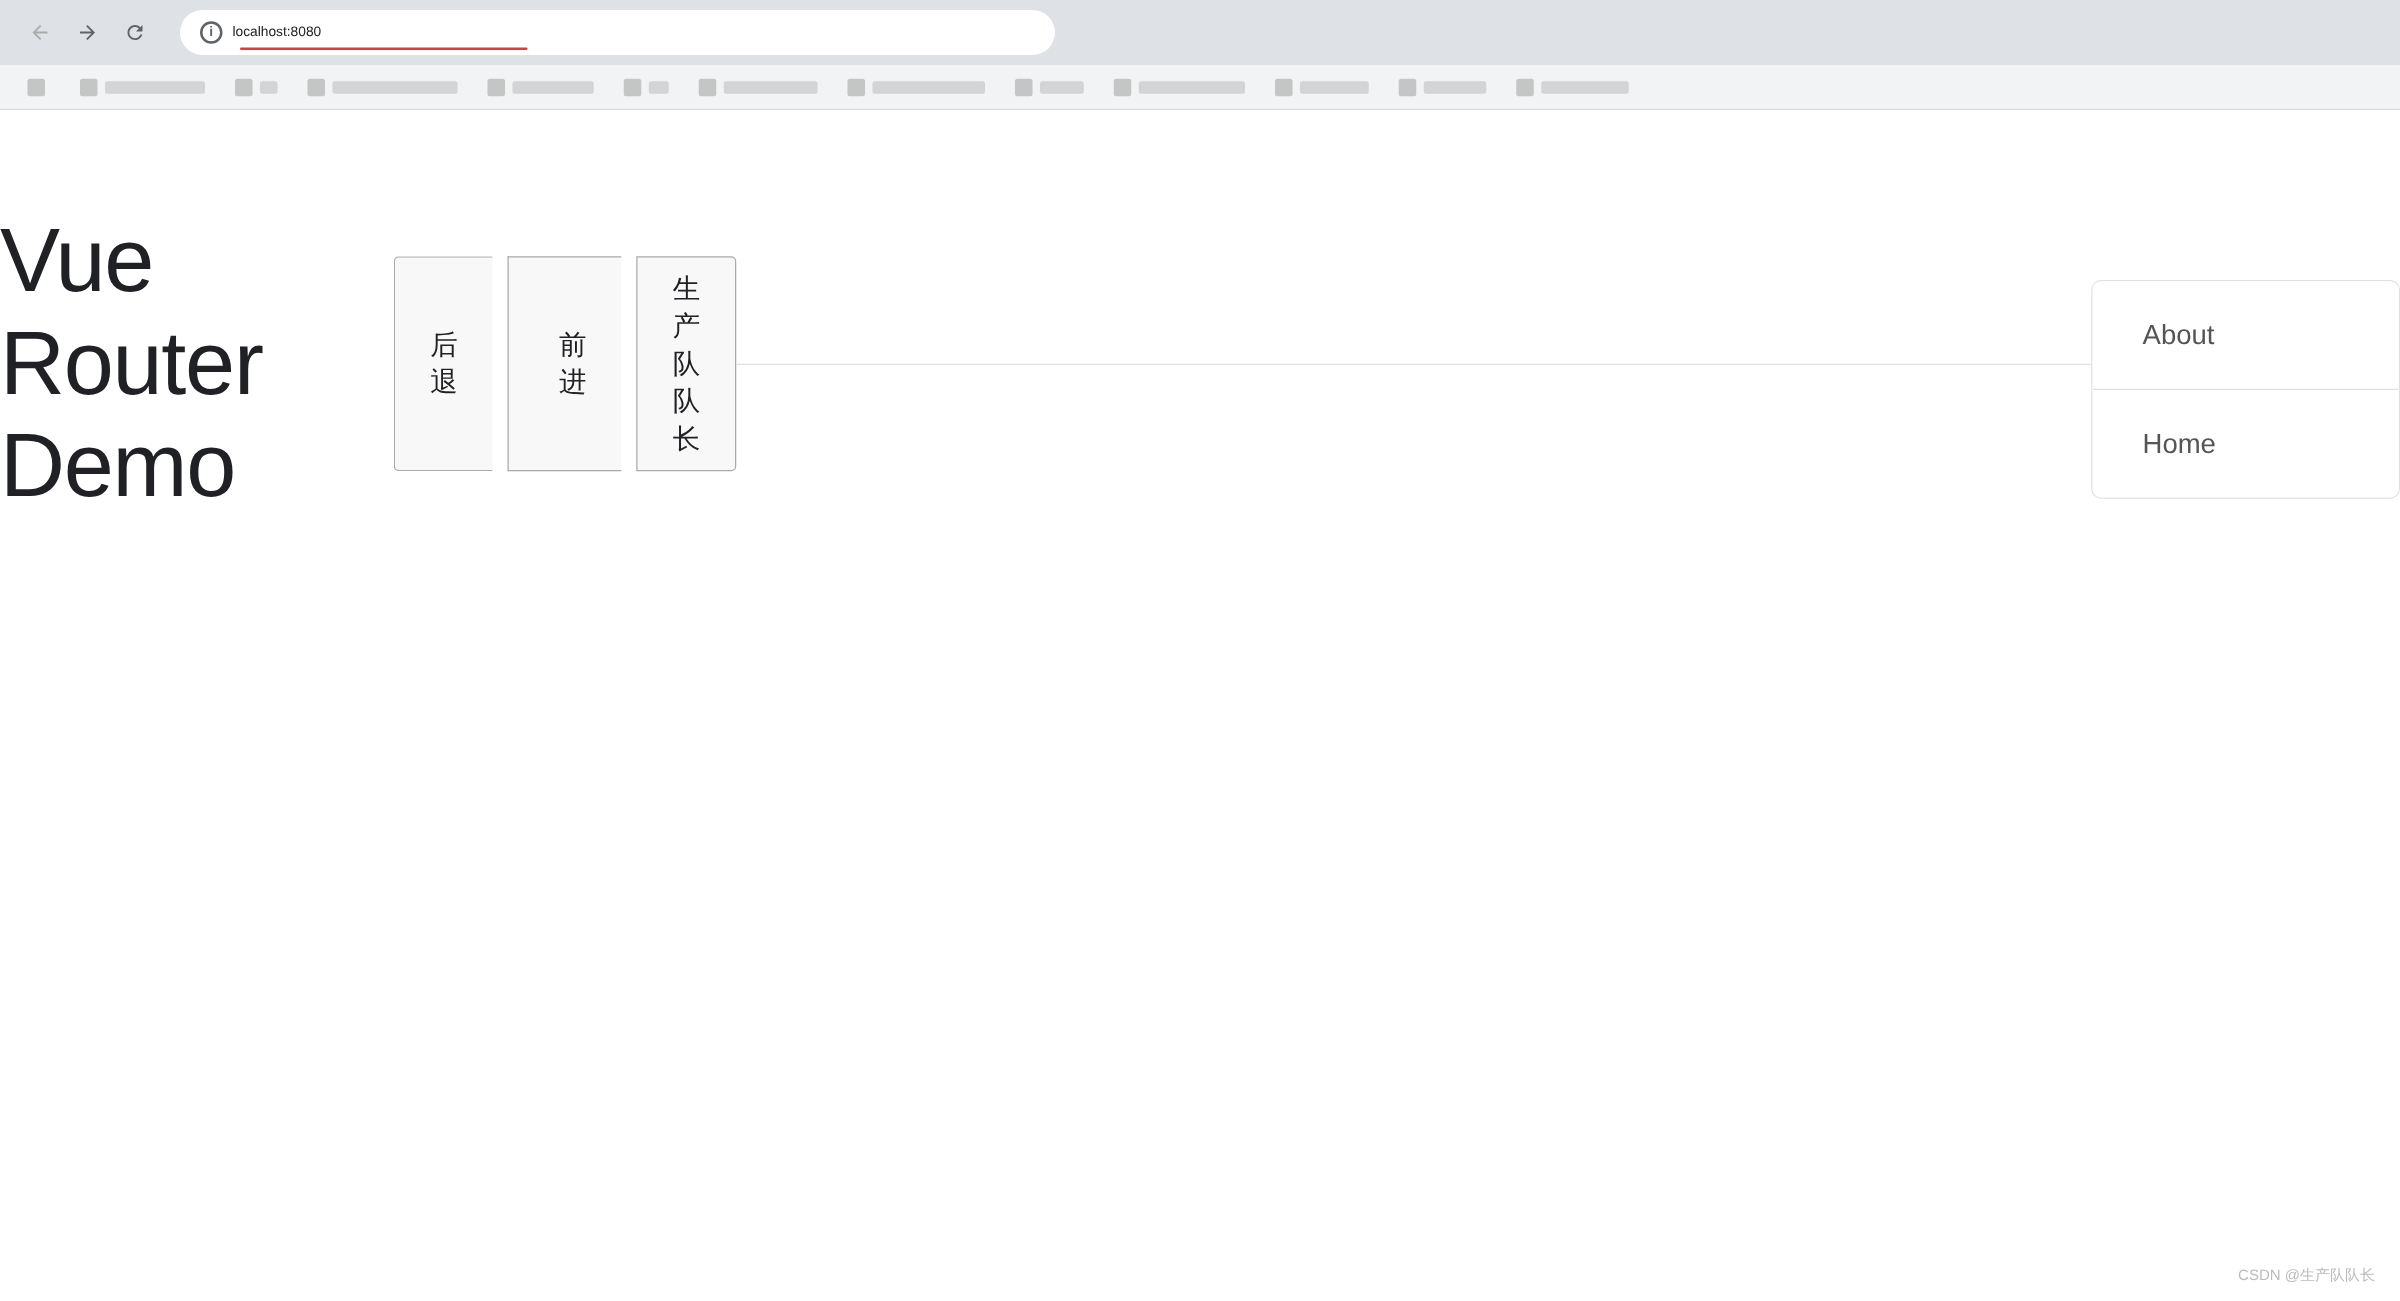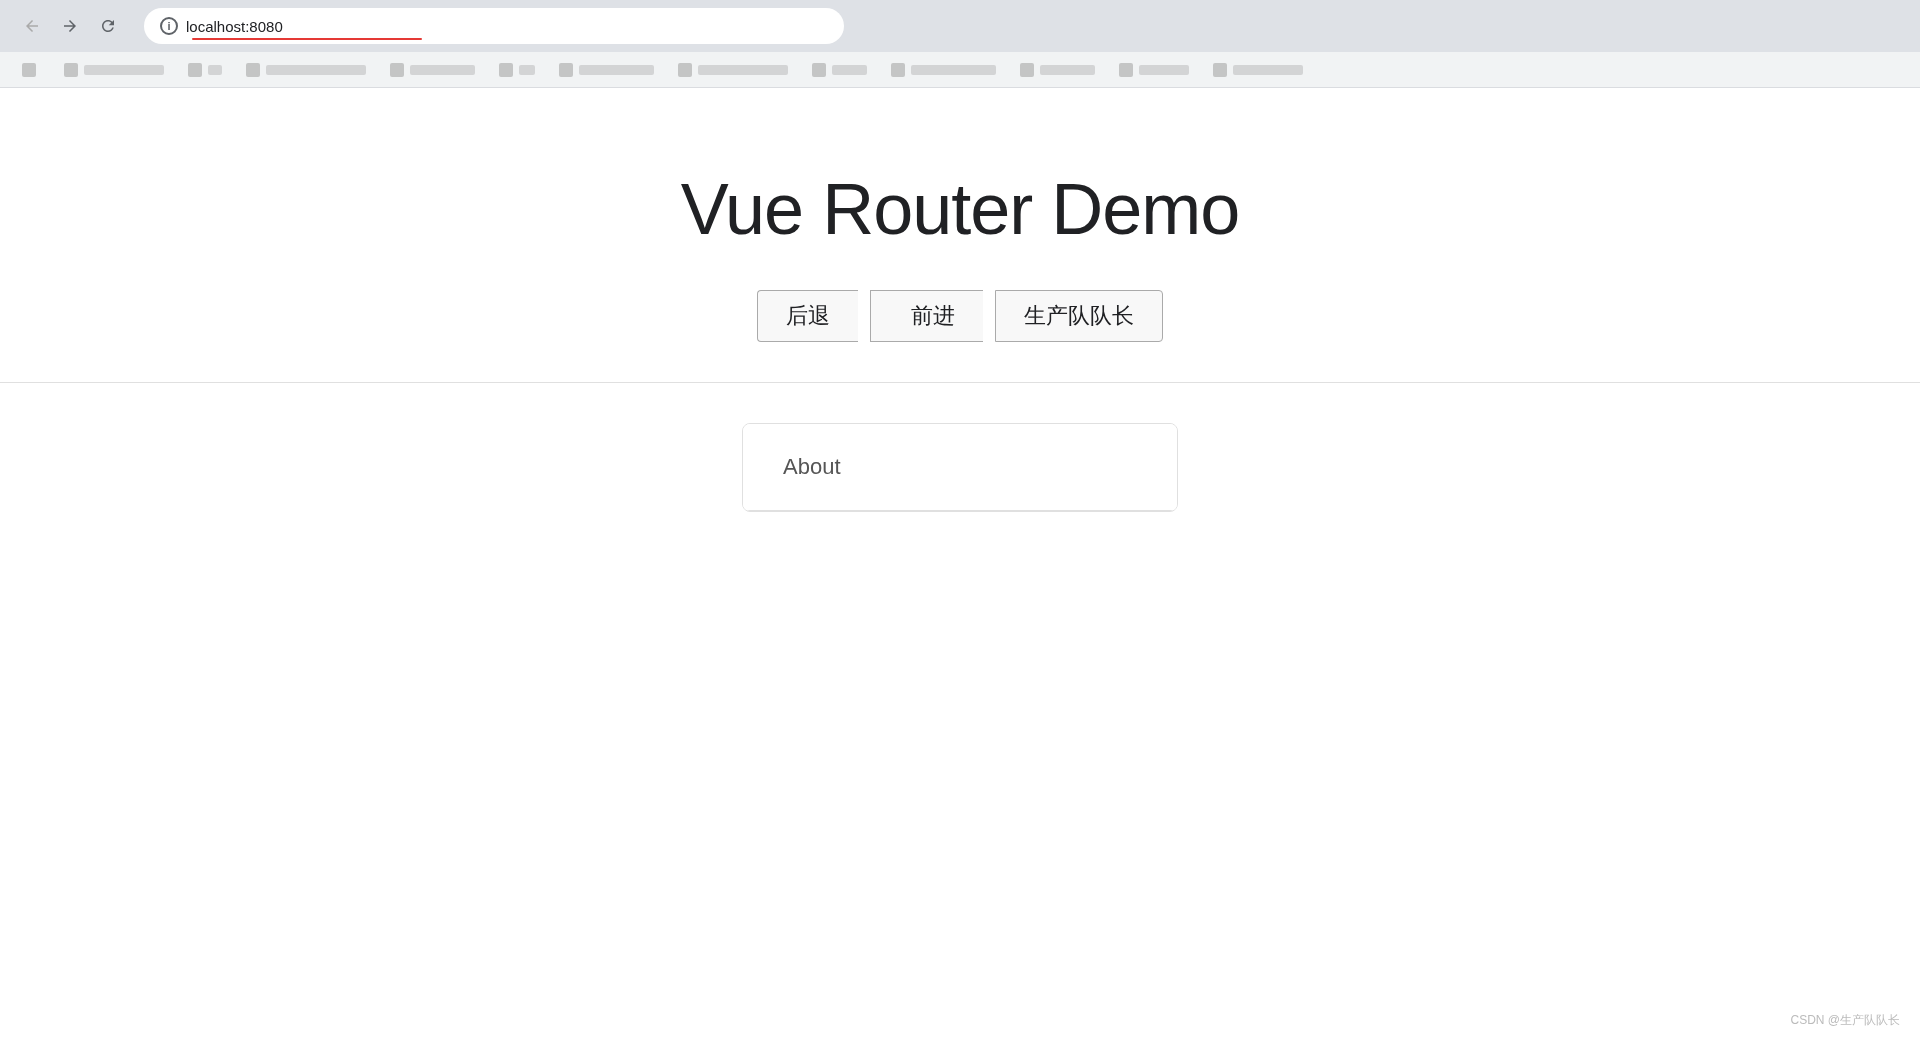--- a/index.html
+++ b/index.html
@@ -84,21 +84,21 @@
       display: flex;
       align-items: center;
       justify-content: center;
       font-size: 11px;
       font-weight: bold;
       color: #5f6368;
       flex-shrink: 0;
     }
 
     .address-text {
-      font-size: 15px;
+      font-size: 11px;
       color: #202124;
       font-family: Arial, sans-serif;
     }
 
     .red-underline {
       position: absolute;
       bottom: 4px;
       left: 48px;
       width: 230px;
       height: 2px;
@@ -114,21 +114,21 @@
       display: flex;
       align-items: center;
       padding: 0 12px;
       gap: 4px;
       overflow: hidden;
     }
 
     
     .main-content {
       display: flex;
-      flex-direction: column;
+      flex-direction: row;
       align-items: center;
       padding-top: 80px;
     }
 
     .page-title {
       font-size: 72px;
       font-weight: 400;
       color: #202124;
       margin-bottom: 40px;
       letter-spacing: -1px;
@@ -324,19 +324,22 @@
     <button class="action-btn">前进</button>
     <button class="action-btn">生产队队长</button>
   </div>
 
   <div class="divider"></div>
 
   <div class="router-box">
     <div class="router-item">
       <span>About</span>
     </div>
+    <div class="router-item">
+      <span>Home</span>
+    </div>
   </div>
 
 </div>
 
 <div class="watermark">
   <span>CSDN @生产队队长</span>
 </div>
 
 </body></html>

